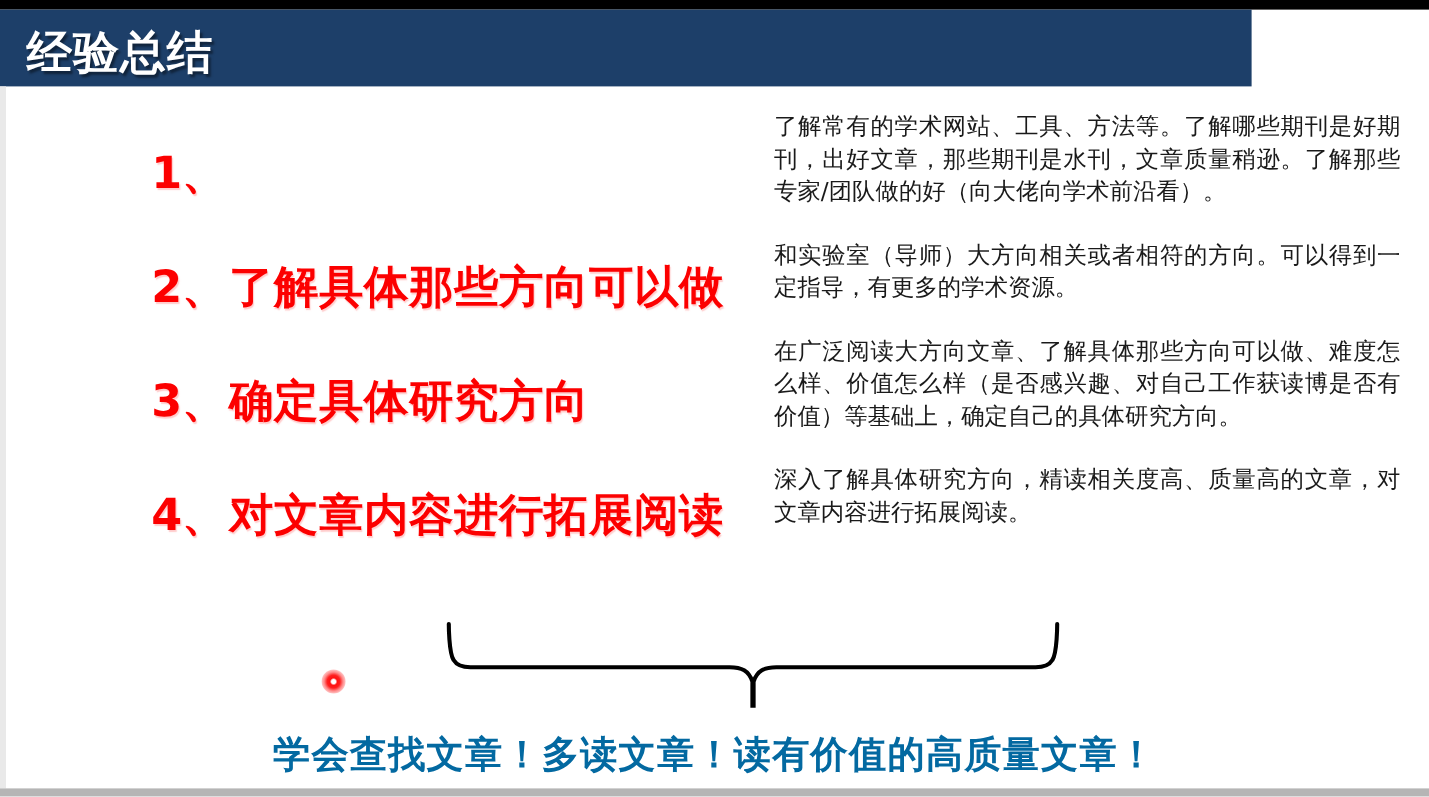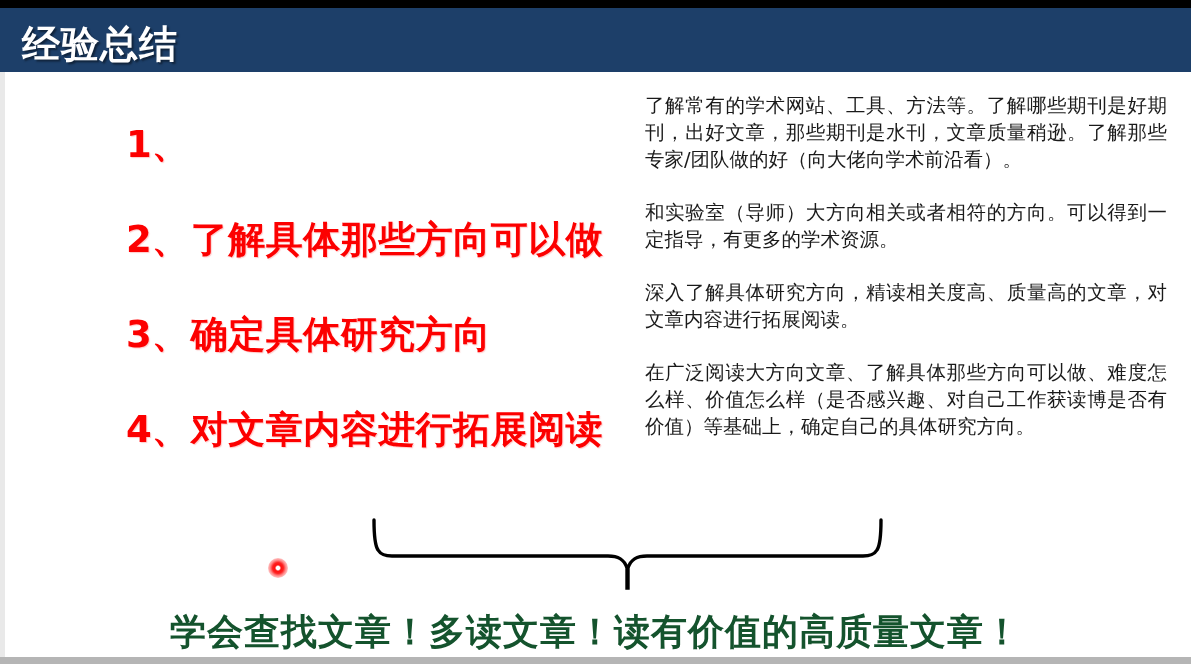--- a/index.html
+++ b/index.html
@@ -23,21 +23,21 @@
     position: absolute;
     left: 0; top: 0;
     width: 1191px;
     height: 8px;
     background: #000000;
   }
   
   .title-banner {
     position: absolute;
     left: 0; top: 8px;
-    width: 1191px;
+    width: 1043px;
     height: 64px;
     background: #1d3f६9;
     background: #1d3f69;
   }
   .title-text {
     position: absolute;
     left: 22px;
     top: 11px;
     font-family: "DejaVu Sans", sans-serif;
     font-size: 38px;
@@ -141,23 +141,23 @@
   }
 
   
   .conclusion {
     position: absolute;
     left: 0;
     top: 608px;
     width: 1191px;
     text-align: center;
     font-family: "DejaVu Sans", sans-serif;
-    font-size: 36px;
-    font-weight: bold;
-    color: #14532d;
+    font-size: 31px;
+    font-weight: bold;
+    color: #0369a1;
     letter-spacing: 1px;
     white-space: nowrap;
   }
 </style>
 </head>
 <body>
 
 <div class="slide">
 
   <div class="top-strip"></div>
@@ -187,22 +187,22 @@
     <div class="step">
       <span class="step-num">4、</span>
       <span class="step-label">对文章内容进行拓展阅读</span>
     </div>
 
   </div>
 
   <div class="notes">
     <p class="note-para">了解常有的学术网站、工具、方法等。了解哪些期刊是好期刊，出好文章，那些期刊是水刊，文章质量稍逊。了解那些专家/团队做的好（向大佬向学术前沿看）。</p>
     <p class="note-para">和实验室（导师）大方向相关或者相符的方向。可以得到一定指导，有更多的学术资源。</p>
+    <p class="note-para">在广泛阅读大方向文章、了解具体那些方向可以做、难度怎么样、价值怎么样（是否感兴趣、对自己工作获读博是否有价值）等基础上，确定自己的具体研究方向。</p>
     <p class="note-para">深入了解具体研究方向，精读相关度高、质量高的文章，对文章内容进行拓展阅读。</p>
-    <p class="note-para">在广泛阅读大方向文章、了解具体那些方向可以做、难度怎么样、价值怎么样（是否感兴趣、对自己工作获读博是否有价值）等基础上，确定自己的具体研究方向。</p>
   </div>
 
   <div class="brace">
     <svg width="515" height="72" viewBox="0 0 515 72" fill="none" xmlns="http://www.w3.org/2000/svg">
       <path d="M4 2
                C4 2 4 26 8 32
                C11 37 17 38 22 38
                L238 38
                C248 38 254 41 257 50
                L257 70

